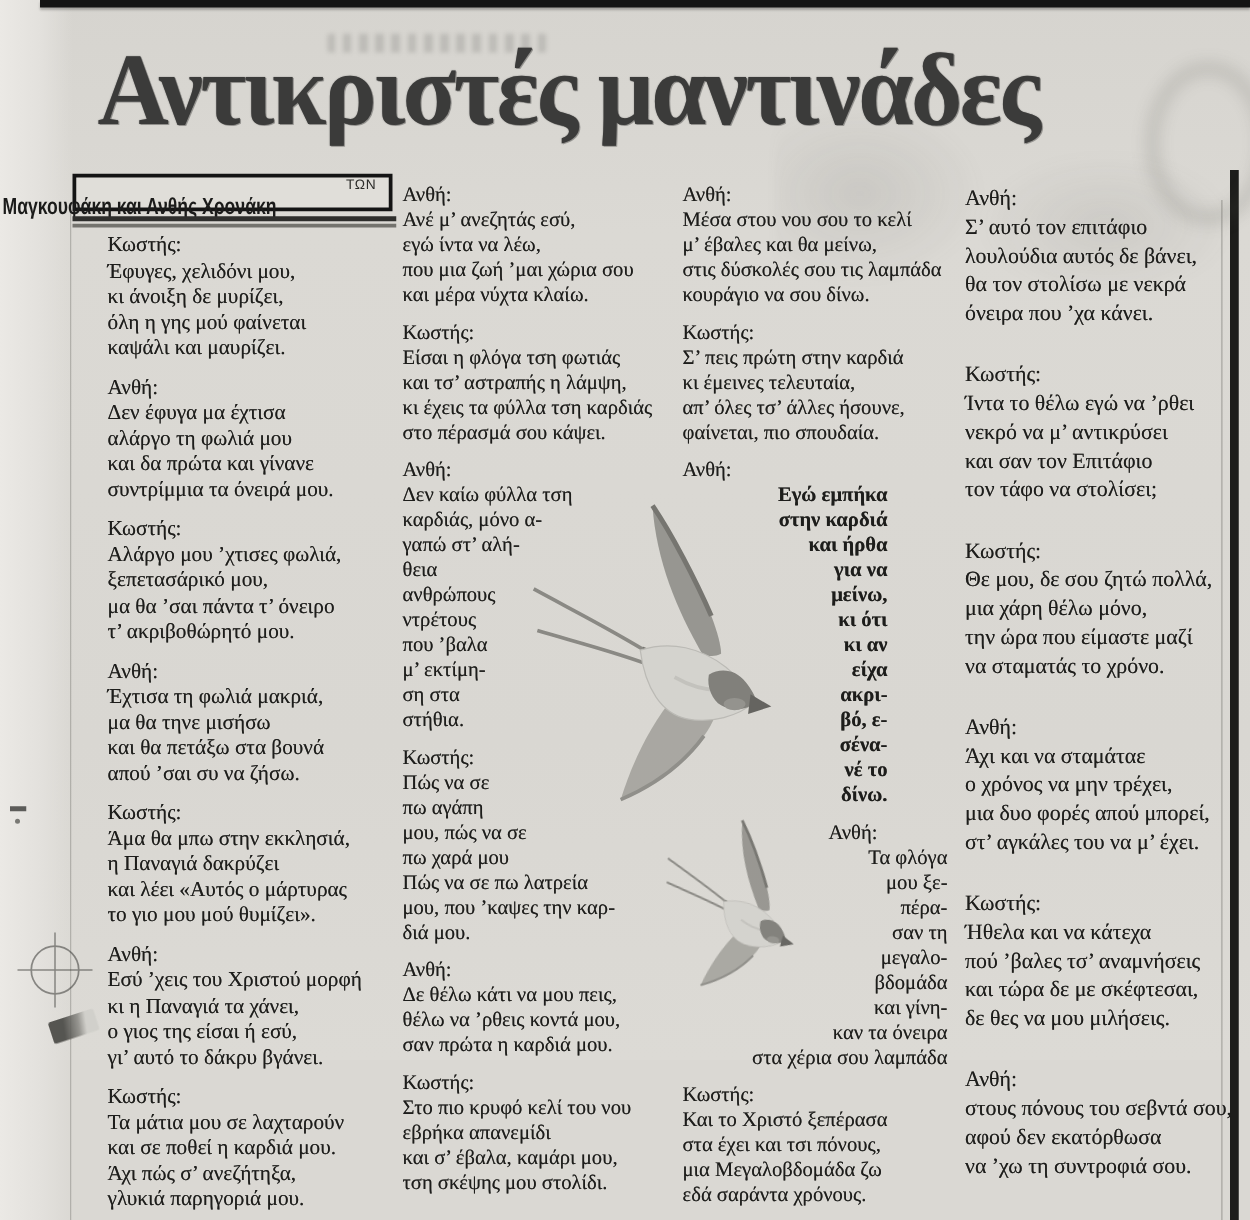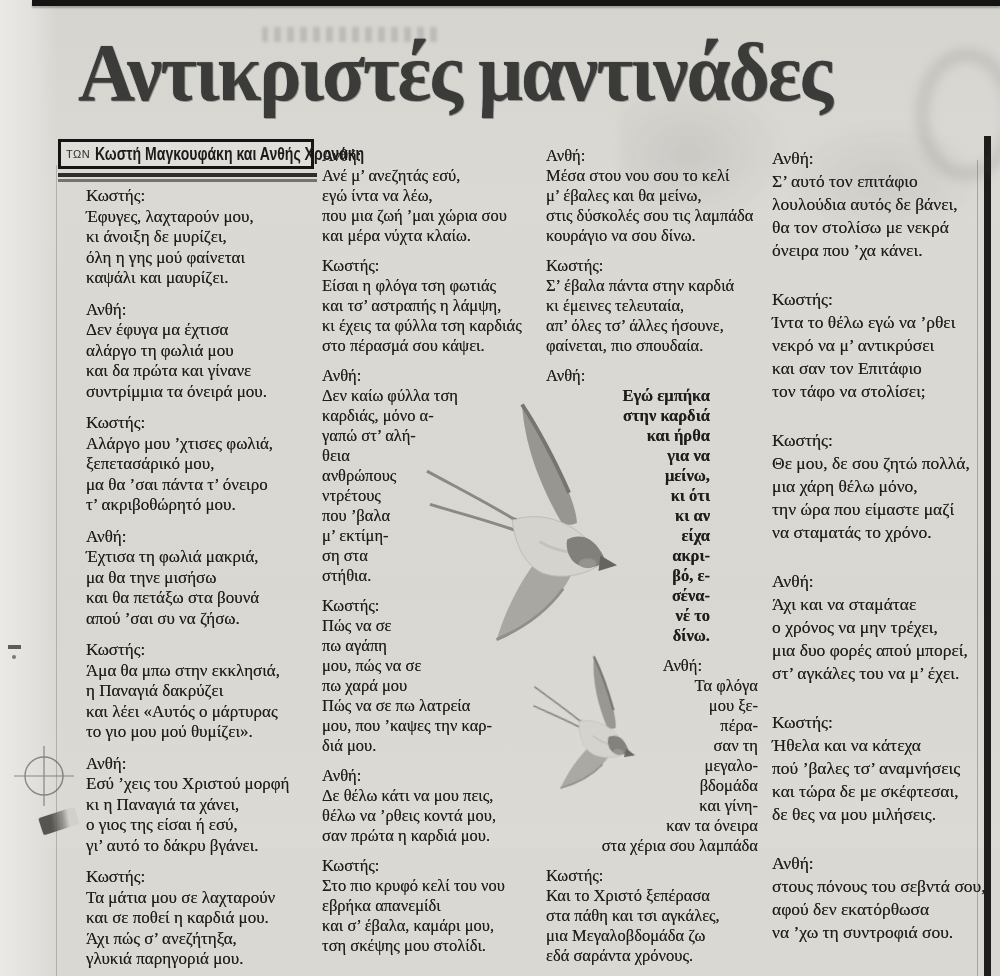--- a/index.html
+++ b/index.html
@@ -46,21 +46,21 @@
   .title{
     position:absolute;left:78px;top:26px;width:900px;
     font-size:79px;font-weight:bold;color:#3b3b3a;
     letter-spacing:-2px;white-space:nowrap;
     text-shadow:1px 1px 0 rgba(0,0,0,.28), 0 0 1px rgba(40,40,40,.6);
     transform:scaleY(1.04);transform-origin:left top;
   }
   .byline-box{
     position:absolute;left:58px;top:139px;width:256px;height:30px;
     border:3px solid #141414;background:#e0ded9;
-    display:flex;align-items:center;padding:0 5px;box-sizing:border-box;
+    display:flex;align-items:flex-end;padding:0 5px;box-sizing:border-box;flex-direction:column;
   }
   .byline-prefix{
     font-family:"Liberation Sans","DejaVu Sans",sans-serif;
     font-size:11px;color:#2c2c2a;margin-right:5px;letter-spacing:.5px;flex:none;
   }
   .byline-authors{
     font-family:"Liberation Sans","DejaVu Sans",sans-serif;
     font-weight:bold;font-size:18.5px;color:#1b1b1a;white-space:nowrap;
     transform:scaleX(.76);transform-origin:left center;flex:none;
   }
@@ -136,21 +136,21 @@
   <svg class="swallow-big" viewBox="0 0 200 270">
       <use href="#swallow"></use>
     </svg>
   <svg class="swallow-small" viewBox="0 0 200 270">
       <use href="#swallow"></use>
     </svg>
 
   <div class="col c1">
       <div class="stanza">
         <div class="speaker">Κωστής:</div>
-        <div class="line">Έφυγες, λαχταρούν μου,</div>
+        <div class="line">Έφυγες, χελιδόνι μου,</div>
         <div class="line">κι άνοιξη δε μυρίζει,</div>
         <div class="line">όλη η γης μού φαίνεται</div>
         <div class="line">καψάλι και μαυρίζει.</div>
       </div>
       <div class="stanza">
         <div class="speaker">Ανθή:</div>
         <div class="line">Δεν έφυγα μα έχτισα</div>
         <div class="line">αλάργο τη φωλιά μου</div>
         <div class="line">και δα πρώτα και γίνανε</div>
         <div class="line">συντρίμμια τα όνειρά μου.</div>
@@ -246,21 +246,21 @@
   <div class="col c3">
       <div class="stanza">
         <div class="speaker">Ανθή:</div>
         <div class="line">Μέσα στου νου σου το κελί</div>
         <div class="line">μ’ έβαλες και θα μείνω,</div>
         <div class="line">στις δύσκολές σου τις λαμπάδα</div>
         <div class="line">κουράγιο να σου δίνω.</div>
       </div>
       <div class="stanza">
         <div class="speaker">Κωστής:</div>
-        <div class="line">Σ’ έβαλα πάντα στην καρδιά</div>
+        <div class="line">Σ’ πεις πρώτη στην καρδιά</div>
         <div class="line">κι έμεινες τελευταία,</div>
         <div class="line">απ’ όλες τσ’ άλλες ήσουνε,</div>
         <div class="line">φαίνεται, πιο σπουδαία.</div>
       </div>
       <div class="stanza">
         <div class="speaker">Ανθή:</div>
         <div class="line">Εγώ εμπήκα</div>
         <div class="line">στην καρδιά</div>
         <div class="line">και ήρθα</div>
         <div class="line">για να</div>
@@ -282,21 +282,21 @@
         <div class="line">σαν τη</div>
         <div class="line">μεγαλο-</div>
         <div class="line">βδομάδα</div>
         <div class="line">και γίνη-</div>
         <div class="line">καν τα όνειρα</div>
         <div class="line">στα χέρια σου λαμπάδα</div>
       </div>
       <div class="stanza">
         <div class="speaker">Κωστής:</div>
         <div class="line">Και το Χριστό ξεπέρασα</div>
-        <div class="line">στα πάθη και τσι αγκάλες,</div>
+        <div class="line">στα έχει και τσι πόνους,</div>
         <div class="line">μια Μεγαλοβδομάδα ζω</div>
         <div class="line">εδά σαράντα χρόνους.</div>
       </div>
     </div>
   <div class="col c4">
       <div class="stanza">
         <div class="speaker">Ανθή:</div>
         <div class="line">Σ’ αυτό τον επιτάφιο</div>
         <div class="line">λουλούδια αυτός δε βάνει,</div>
         <div class="line">θα τον στολίσω με νεκρά</div>

